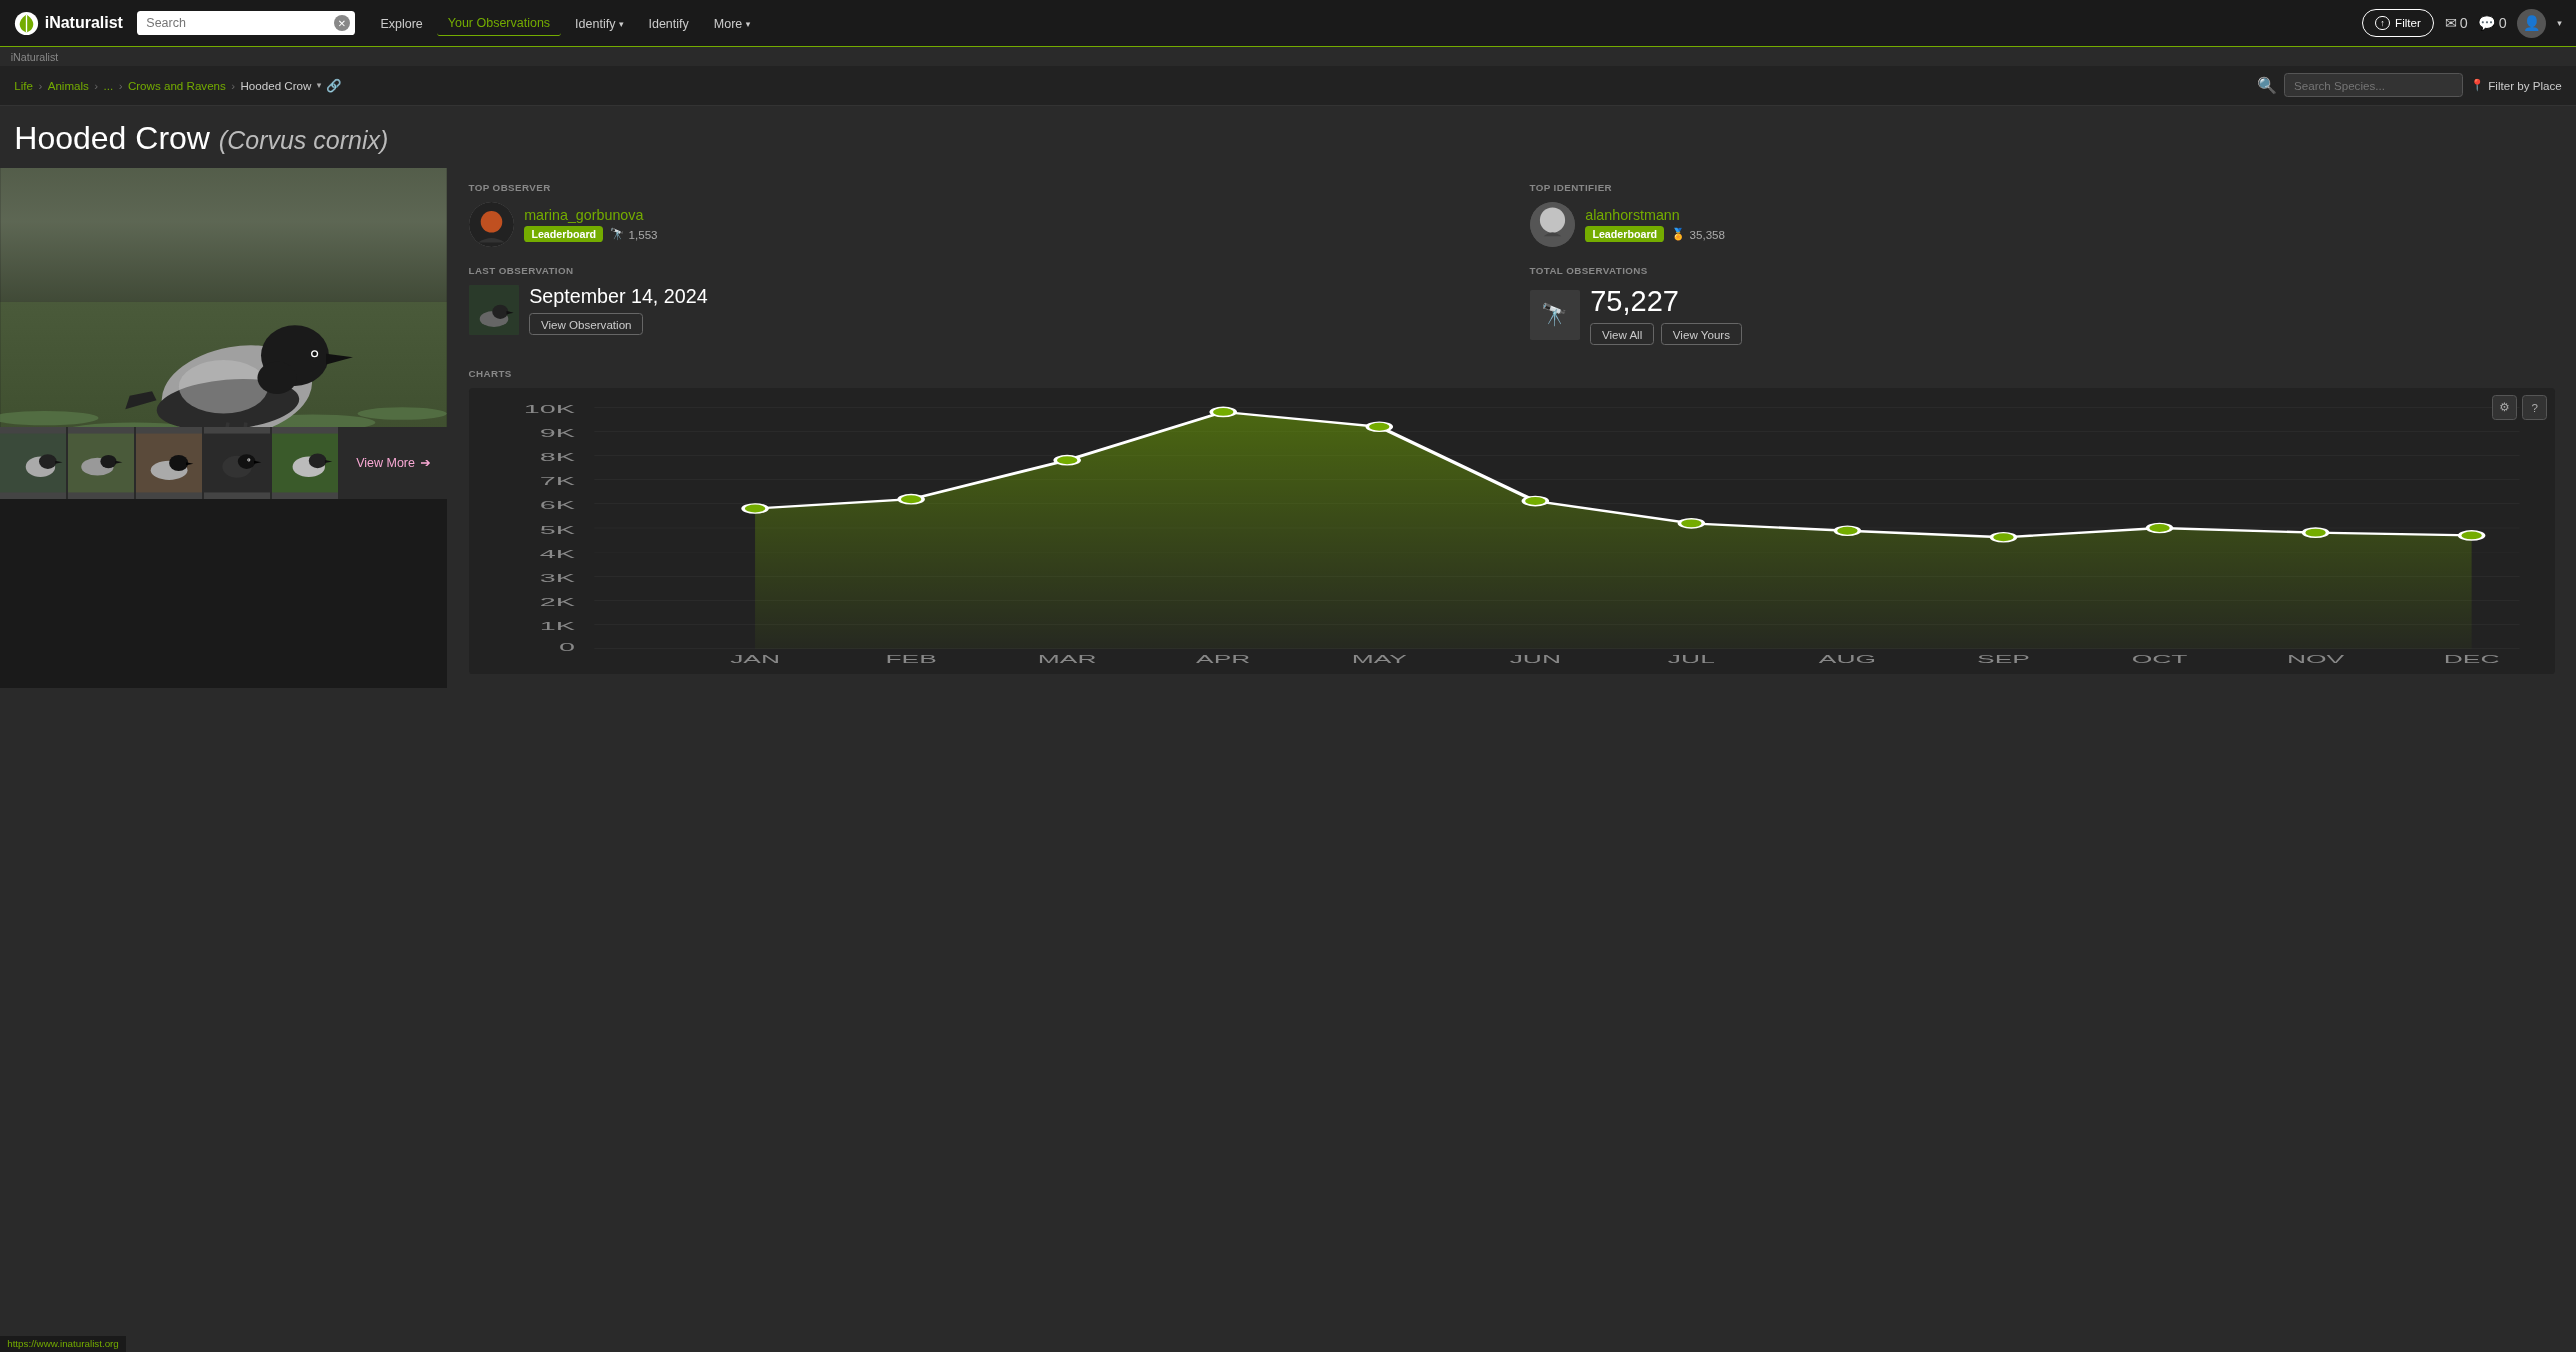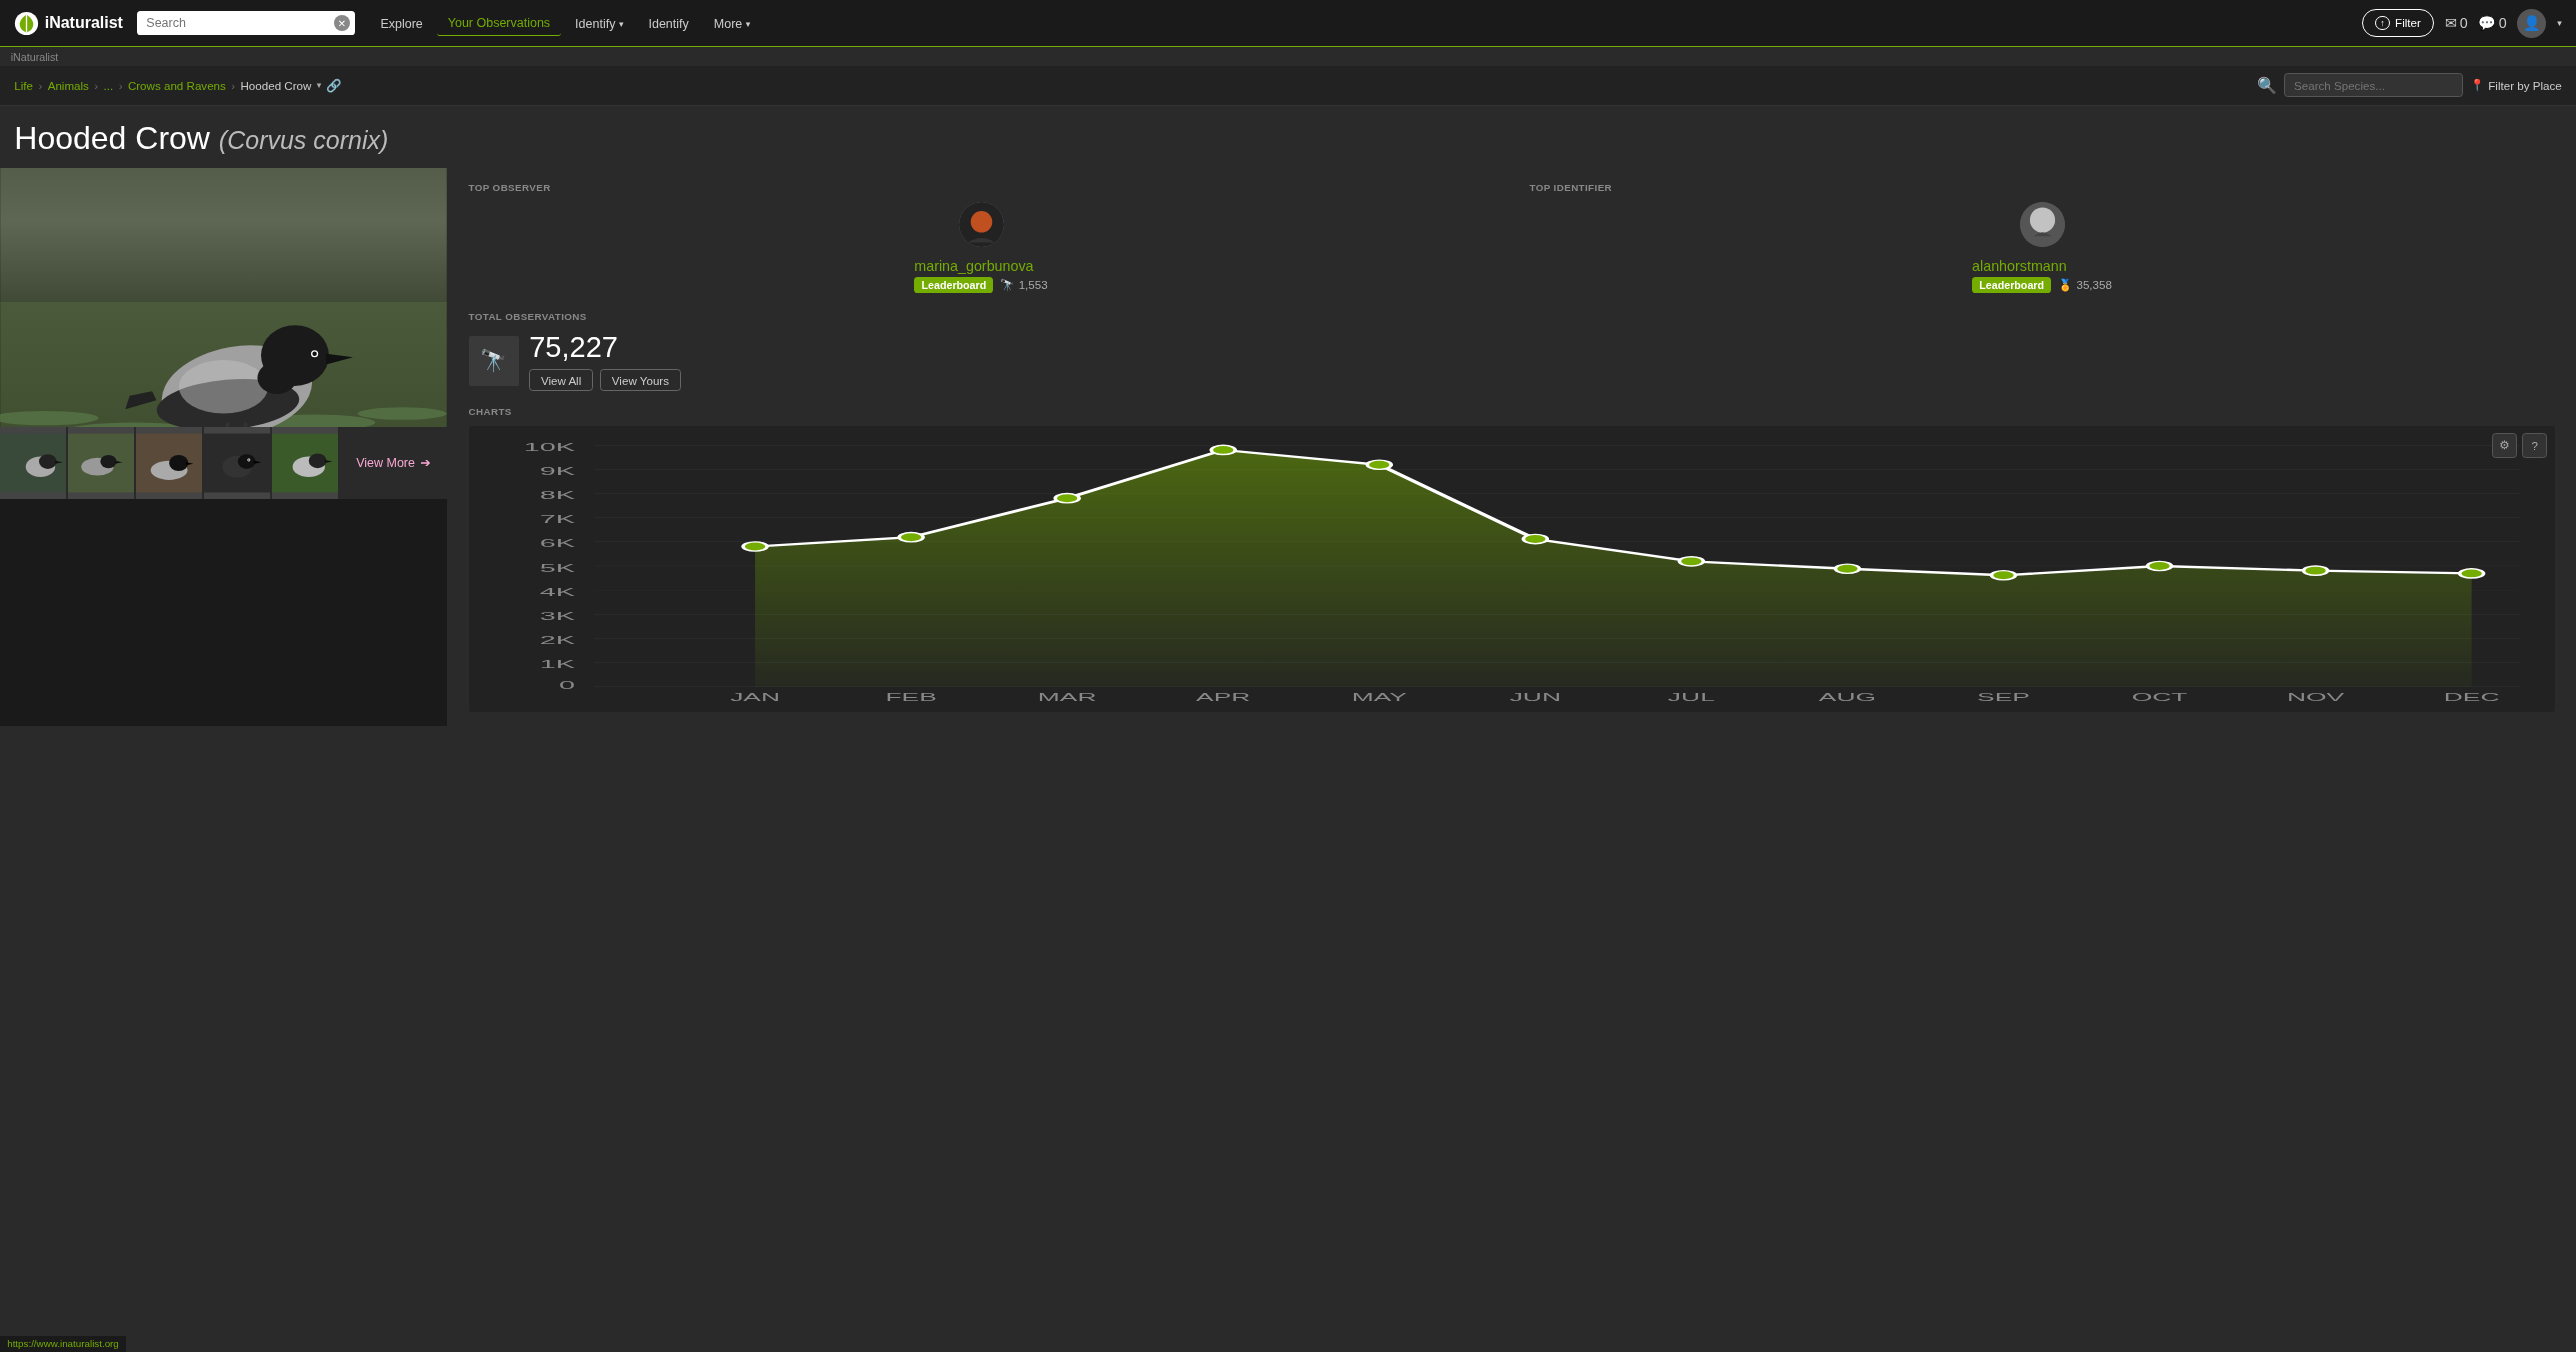--- a/index.html
+++ b/index.html
@@ -285,21 +285,20 @@
       color: #888;
       letter-spacing: 0.4px;
       text-transform: uppercase;
       margin-bottom: 9px;
       font-weight: 600;
     }
     .observer-info {
       display: flex;
       align-items: center;
       gap: 10.7px;
-      flex-direction: column;
     }
     .observer-avatar {
       width: 45px;
       height: 45px;
       border-radius: 50%;
       background: #555;
       overflow: hidden;
       flex-shrink: 0;
     }
     .observer-details {}
@@ -770,20 +769,37 @@
               <span class="badge-green">Leaderboard</span>
               <span class="obs-count">
                 <span>🏅</span>
                 <span>35,358</span>
               </span>
             </div>
           </div>
         </div>
       </div>
 
+      <div class="stat-block">
+        <div class="stat-label">LAST OBSERVATION</div>
+        <div class="last-obs">
+          <div class="last-obs-thumb">
+            <svg width="50" height="50" viewBox="0 0 56 56">
+              <rect width="56" height="56" fill="#2a3a2a"></rect>
+              <ellipse cx="28" cy="38" rx="16" ry="9" fill="#666"></ellipse>
+              <ellipse cx="35" cy="30" rx="9" ry="8" fill="#222"></ellipse>
+              <path d="M42 29 L50 31 L42 33 Z" fill="#111"></path>
+            </svg>
+          </div>
+          <div class="last-obs-details">
+            <div class="last-obs-date">September 14, 2024</div>
+            <button class="view-obs-btn">View Observation</button>
+          </div>
+        </div>
+      </div>
 
       <div class="stat-block">
         <div class="stat-label">TOTAL OBSERVATIONS</div>
         <div class="total-obs-inner">
           <div class="total-obs-icon">
             <span>🔭</span>
           </div>
           <div>
             <div class="total-obs-count">75,227</div>
             <div class="obs-btn-row">

